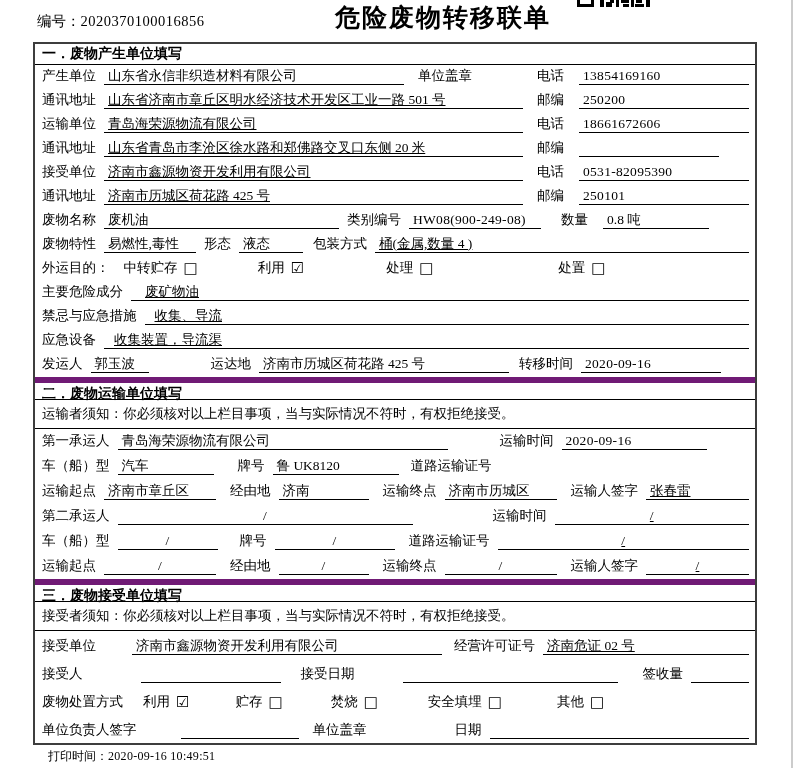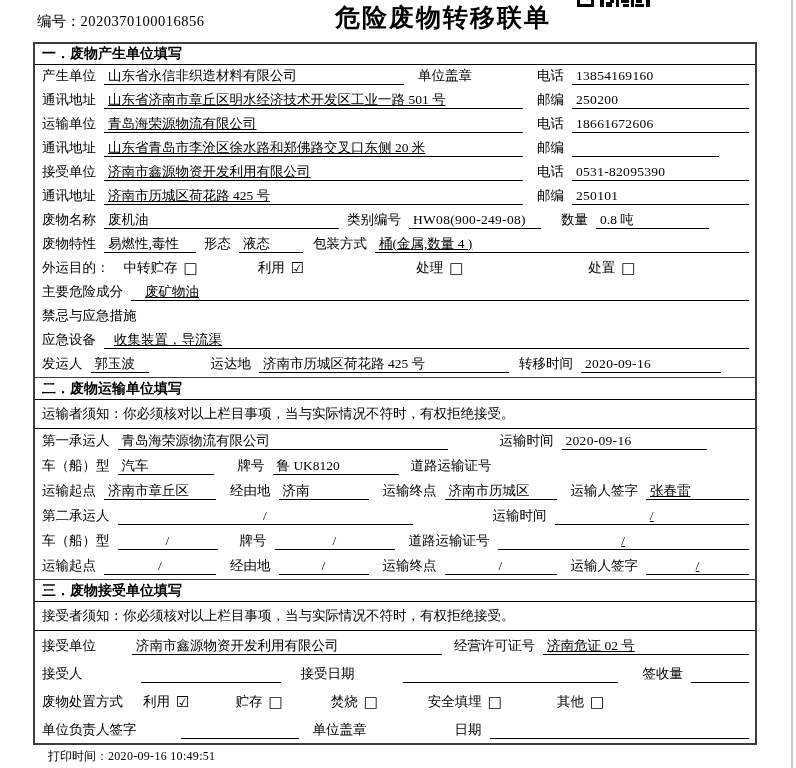--- a/index.html
+++ b/index.html
@@ -10,34 +10,34 @@
   .serial { position:absolute; left:37px; top:12px; font-size:14.5px; white-space:nowrap; }
   .serial .num { letter-spacing:.5px; }
   .doc-title { position:absolute; left:0; right:0; top:1px; text-align:center; transform:translateX(45px);
                font-family:"Liberation Sans","DejaVu Sans",sans-serif; font-weight:700; font-size:25px; letter-spacing:2px; }
   .qr { position:absolute; left:577px; top:0; }
 
   
   .form-table { position:absolute; left:33px; top:42px; width:724px; border:2px solid #3d3d3d; background:#fff; }
   .sec-h { height:21px; line-height:19px; padding-left:7px; font-size:14px; font-weight:700;
            font-family:"Liberation Sans","DejaVu Sans",sans-serif; border-bottom:1px solid #000; }
-  .sec-h.bt { border-top:1px solid #701a75; height:23px; line-height:21px; }
+  .sec-h.bt { border-top:6px solid #701a75; height:23px; line-height:21px; }
   .note { height:29px; display:flex; align-items:center; padding-left:7px; font-size:13.5px;
           border-bottom:1px solid #000; white-space:nowrap; }
 
   .row { display:flex; align-items:flex-end; padding:0 6px 4px 7px; font-size:13.5px; white-space:nowrap; }
   .s1 .row { height:24px; }
   .s2 .row { height:25px; }
   .s3 .row { height:28px; }
   .lbl { height:18px; line-height:18px; margin-right:8px; flex:0 0 auto; }
   .u { display:inline-block; height:18px; line-height:18px; border-bottom:1px solid #000;
        padding:0 4px; flex:0 0 auto; overflow:visible; }
   .g { flex:1 1 auto;text-decoration:underline; }
   .rg { display:flex; align-items:flex-end; width:212px; margin-left:auto; flex:0 0 auto; }
-  .rg .u { flex:1 1 auto; }
+  .rg .u { flex:1 1 auto;margin-left:7px; }
   .opt { display:flex; align-items:flex-end; height:18px; line-height:18px; flex:0 0 auto; }
   .cb { font-family:"DejaVu Sans",sans-serif; font-size:15px; line-height:17px; margin-left:6px; }
   .num { letter-spacing:.3px; }
 
   
   .print-line { position:absolute; left:48px; top:748px; font-size:12px; }
   .page-edge { position:absolute; right:3px; top:0; bottom:0; width:2px; background:#cccccc; }
 </style>
 </head>
 <body>
@@ -149,37 +149,38 @@
       <div class="row">
         <span class="lbl">外运目的：</span>
         <span class="opt" style="margin-left:6px">
           <span>中转贮存</span>
           <span class="cb">□</span>
         </span>
         <span class="opt" style="margin-left:60px">
           <span>利用</span>
           <span class="cb">☑</span>
         </span>
-        <span class="opt" style="margin-left:112px">
+        <span class="opt" style="margin-left:82px">
           <span>处理</span>
           <span class="cb">□</span>
         </span>
         <span class="opt" style="margin-left:125px">
           <span>处置</span>
           <span class="cb">□</span>
         </span>
       </div>
 
       <div class="row">
         <span class="lbl">主要危险成分</span>
         <span class="u g" style="padding-left:14px">废矿物油</span>
       </div>
 
       <div class="row">
         <span class="lbl">禁忌与应急措施</span>
+        <span class="u g" style="padding-left:10px">收集、导流</span>
       </div>
 
       <div class="row">
         <span class="lbl">应急设备</span>
         <span class="u g" style="padding-left:10px">收集装置，导流渠</span>
       </div>
 
       <div class="row">
         <span class="lbl">发运人</span>
         <span class="u" style="width:58px">郭玉波</span>

